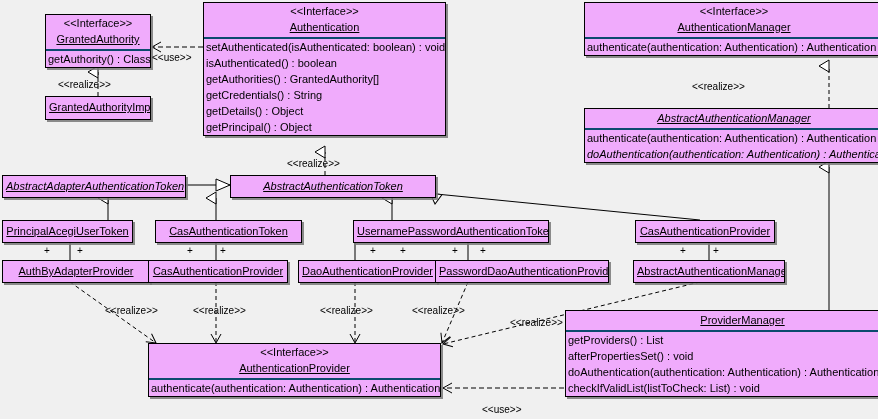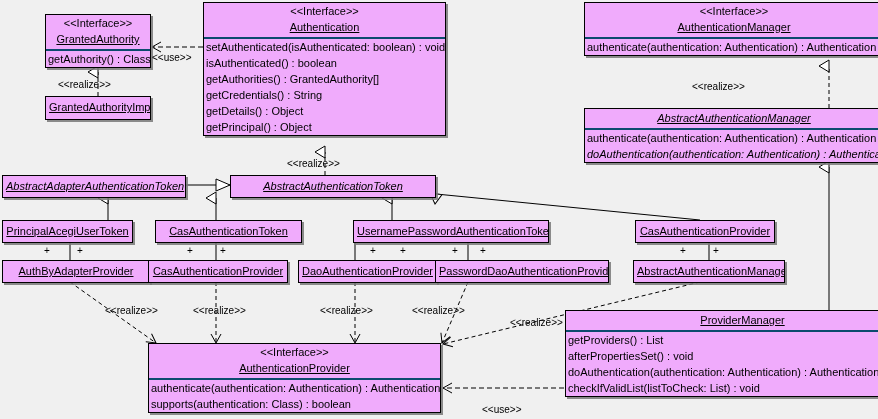--- a/index.html
+++ b/index.html
@@ -228,21 +228,20 @@
     </div>
   </div>
 
   <div class="uml-class" style="left:148px;top:343px;width:293px;">
     <div class="hdr">
       <span class="stereo">&lt;&lt;Interface&gt;&gt;</span>
       <span class="cname">AuthenticationProvider</span>
     </div>
     <div class="compartment">
       <div class="member">authenticate(authentication: Authentication) : Authentication</div>
-      <div class="member">supports(authentication: Class) : boolean</div>
     </div>
   </div>
 
   <div class="uml-class" style="left:565px;top:310px;width:355px;">
     <div class="hdr">
       <span class="cname">ProviderManager</span>
     </div>
     <div class="compartment">
       <div class="member">getProviders() : List</div>
       <div class="member">afterPropertiesSet() : void</div>

